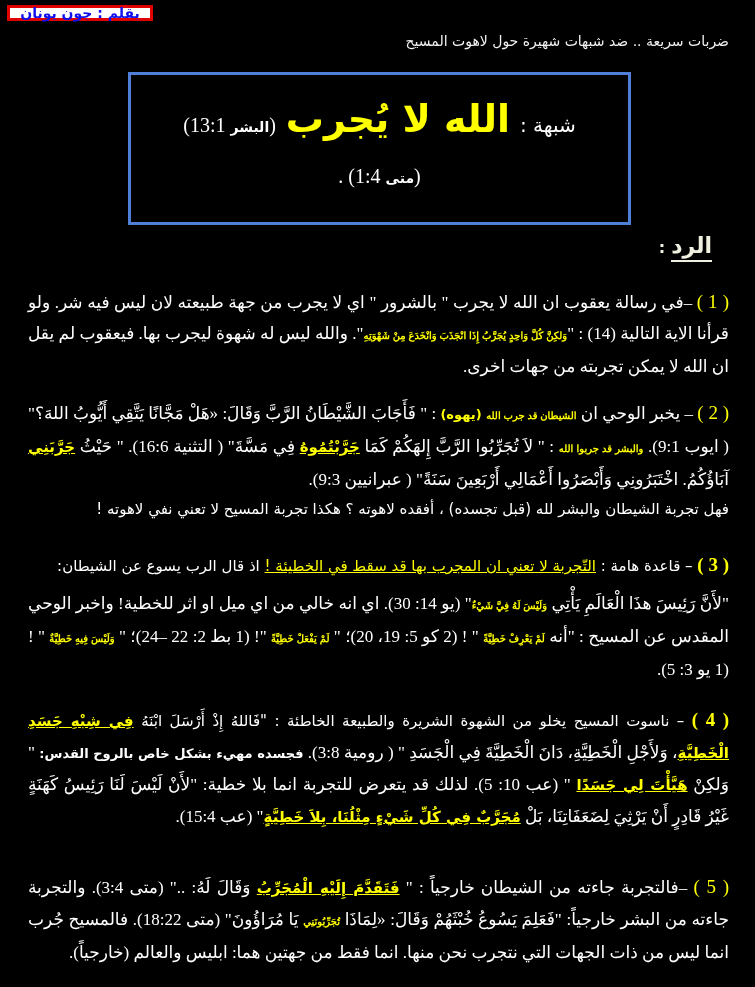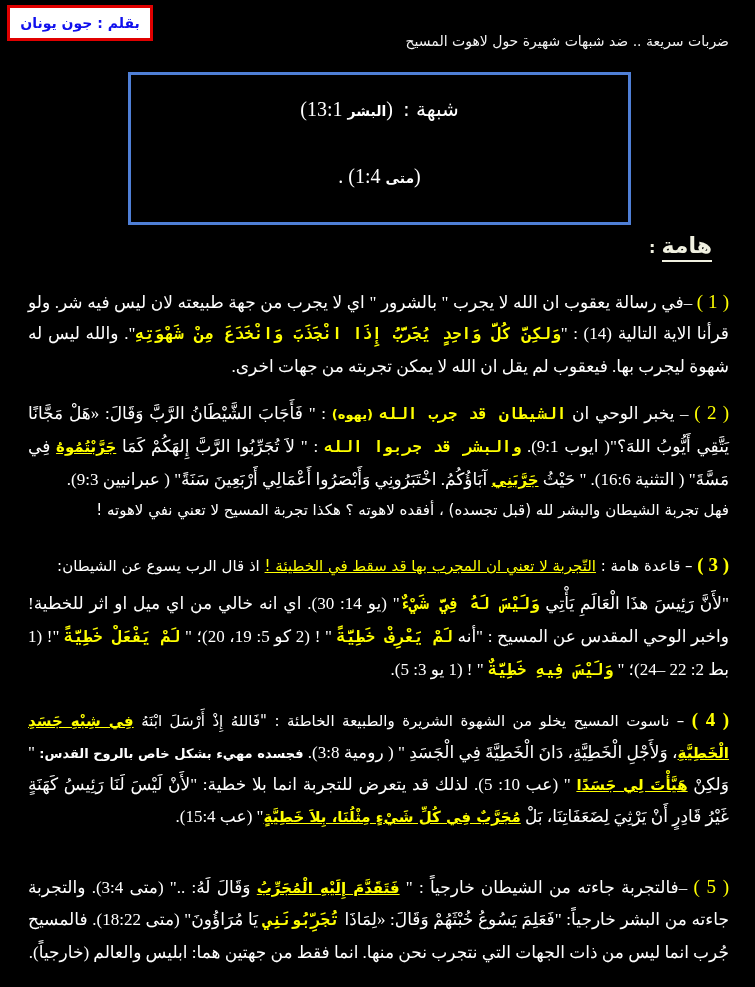--- a/index.html
+++ b/index.html
@@ -13,21 +13,21 @@
     position: relative;
     overflow: hidden;
     color: #ffffff;
     font-family: "Liberation Serif", "DejaVu Serif", serif;
   }
   .author-box {
     position: absolute;
     left: 7px;
     top: 5px;
     width: 146px;
-    height: 36px;
+    height: 16px;
     background: #ffffff;
     border: 3px solid #e00000;
     box-sizing: border-box;
     display: flex;
     align-items: center;
     justify-content: center;
     direction: rtl;
     color: #1010ee;
     font-family: "DejaVu Sans", sans-serif;
     font-weight: bold;
@@ -131,22 +131,22 @@
     color: #ffffff;
   }
   .num {
     color: #ffff00;
     font-size: 19px;
   }
   .num.bold { font-weight: bold; }
   .hl {
     color: #ffff00;
     font-weight: bold;
-    font-family: Liberation Mono, monospace;
-    font-size: 16px;
+    font-family: Liberation Sans, sans-serif;
+    font-size: 10px;
   }
   .hlu {
     color: #ffff00;
     font-weight: bold;
     font-family: "DejaVu Sans", sans-serif;
     font-size: 15px;
     text-decoration: underline;
   }
   .rule-text {
     color: #ffff00;
@@ -162,29 +162,30 @@
 
 <div class="author-box">
   <span>بقلم : جون يونان</span>
 </div>
 
 <div class="series-title">ضربات سريعة .. ضد شبهات شهيرة حول لاهوت المسيح</div>
 
 <div class="claim-box">
   <div class="claim-line1">
     <span class="claim-label">شبهة :</span>
+    <span class="claim-main">الله لا يُجرب</span>
     <span class="ref-small"><span>(</span><span class="ref-book">البشر</span> <span>13:1)</span></span>
   </div>
   <div class="claim-line2">
     <span class="ref-small"><span>(</span><span class="ref-book">متى</span> <span>1:4) .</span></span>
   </div>
 </div>
 
 <div class="answer-heading">
-  <span class="word">هامة</span><span class="colon">:</span>
+  <span class="word">الرد</span><span class="colon">:</span>
 </div>
 
 <div class="section" style="top:286px;">
   <span class="num">( 1 )</span><span> –في رسالة يعقوب ان الله لا يجرب " بالشرور " اي لا يجرب من جهة طبيعته لان ليس فيه شر. ولو قرأنا الاية التالية (14) : "</span><span class="hl">وَلكِنَّ كُلَّ وَاحِدٍ يُجَرَّبُ إِذَا انْجَذَبَ وَانْخَدَعَ مِنْ شَهْوَتِهِ</span><span>". والله ليس له شهوة ليجرب بها. فيعقوب لم يقل ان الله لا يمكن تجربته من جهات اخرى.</span>
 </div>
 
 <div class="section" style="top:397px;">
   <span class="num">( 2 )</span><span> –  يخبر الوحي ان </span><span class="hl">الشيطان قد جرب الله</span><span class="hl small-bold"> (يهوه)</span><span> : " فَأَجَابَ الشَّيْطَانُ الرَّبَّ وَقَالَ: «هَلْ مَجَّانًا يَتَّقِي أَيُّوبُ اللهَ؟"( ايوب 9:1). </span><span class="hl">والبشر قد جربوا الله</span><span> : " لاَ تُجَرِّبُوا الرَّبَّ إِلهَكُمْ كَمَا </span><span class="hlu">جَرَّبْتُمُوهُ</span><span> فِي مَسَّةَ" ( التثنية 16:6).  " حَيْثُ </span><span class="hlu">جَرَّبَنِي</span><span> آبَاؤُكُمُ. اخْتَبَرُونِي وَأَبْصَرُوا أَعْمَالِي أَرْبَعِينَ سَنَةً" ( عبرانيين 9:3).</span>
   <div class="sans" style="line-height:29px;">فهل تجربة الشيطان والبشر لله (قبل تجسده) ، أفقده لاهوته ؟ هكذا تجربة المسيح لا تعني نفي لاهوته !</div>
 </div>

